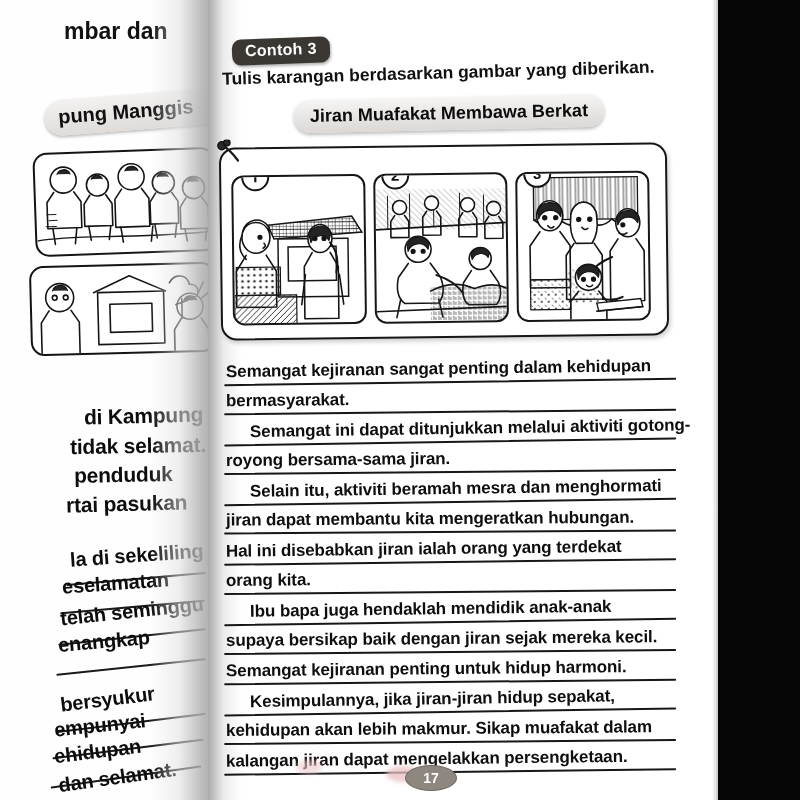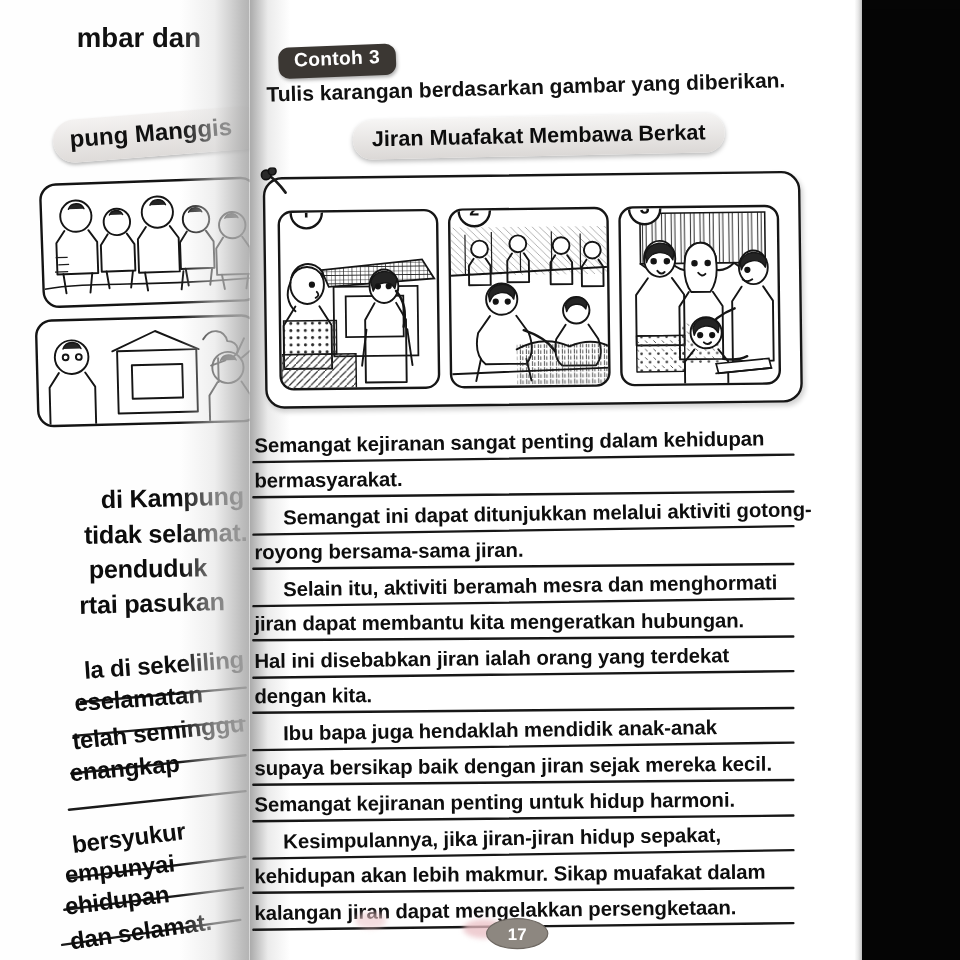--- a/index.html
+++ b/index.html
@@ -217,21 +217,21 @@
     line-height:24px;
     text-align:center;
     z-index:4;
   }
   .panel-3 .panel-num,
   .panel-2 .panel-num { left:6px; }
 
   
   .lines-area {
     position:absolute;
-    left:2px; top:352px;
+    left:16px; top:352px;
     width:470px; height:420px;text-align:right;
   }
   .line-row {
     position:absolute;
     left:0;
     width:452px;
     height:34px;
   }
   .line-row .rule {
     position:absolute;
@@ -601,21 +601,21 @@
         </div>
         <div class="line-row" style="top:150px; transform:rotate(-0.4deg);">
           <span class="txt">jiran dapat membantu kita mengeratkan hubungan.</span>
           <span class="rule"></span>
         </div>
         <div class="line-row" style="top:180px; transform:rotate(-0.7deg);">
           <span class="txt">Hal ini disebabkan jiran ialah orang yang terdekat</span>
           <span class="rule"></span>
         </div>
         <div class="line-row" style="top:210px; transform:rotate(-0.5deg);">
-          <span class="txt">dengan kita.</span>
+          <span class="txt">orang kita.</span>
           <span class="rule"></span>
         </div>
         <div class="line-row" style="top:240px; transform:rotate(-0.8deg);">
           <span class="txt indent">Ibu bapa juga hendaklah mendidik anak-anak</span>
           <span class="rule"></span>
         </div>
         <div class="line-row" style="top:270px; transform:rotate(-0.5deg);">
           <span class="txt">supaya bersikap baik dengan jiran sejak mereka kecil.</span>
           <span class="rule"></span>
         </div>

